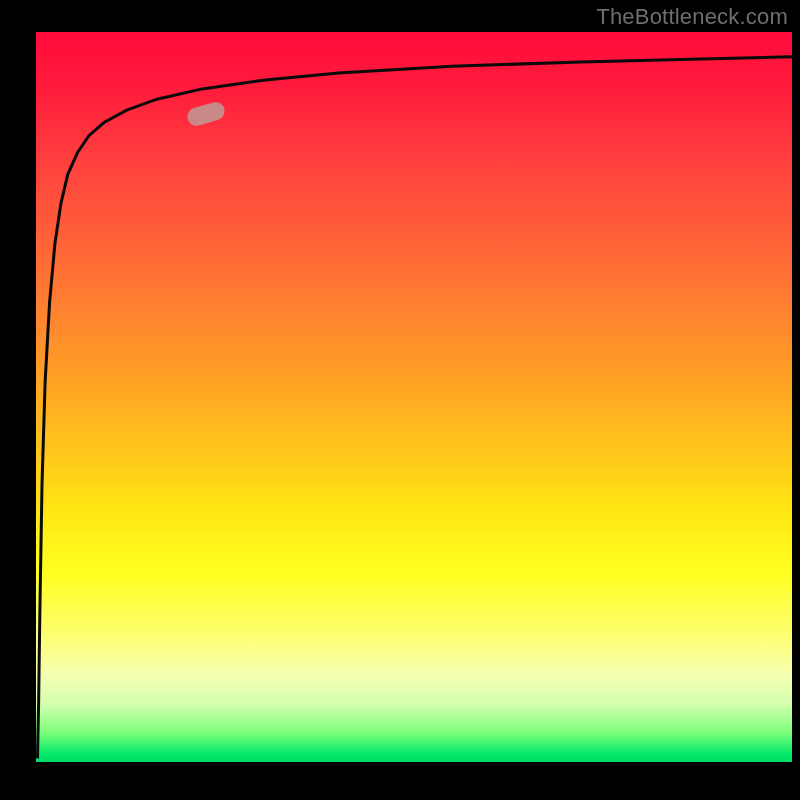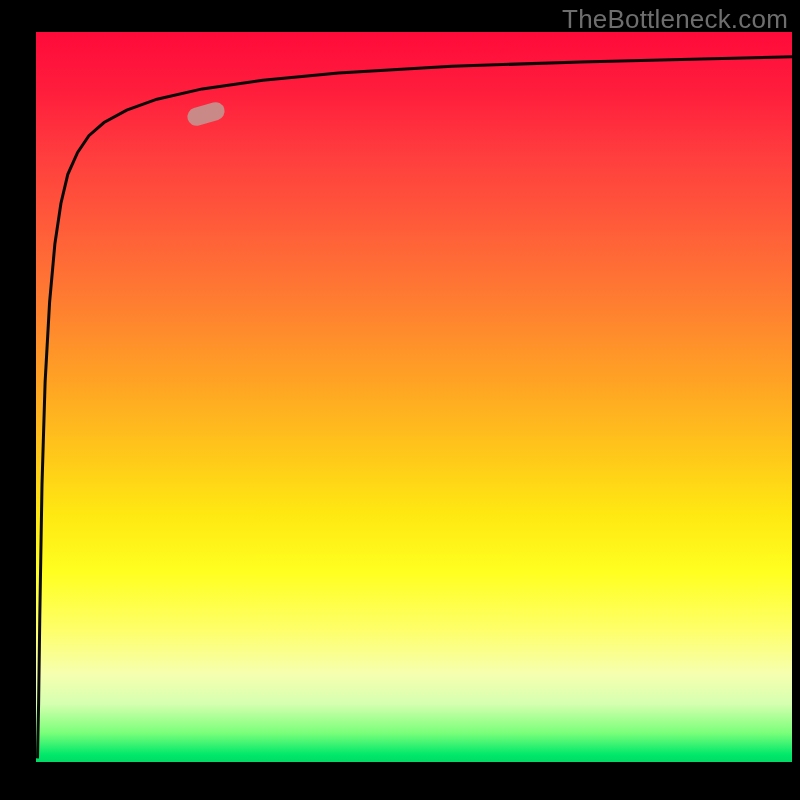--- a/index.html
+++ b/index.html
@@ -15,21 +15,21 @@
     position: relative;
     width: 800px;
     height: 800px;
     background: #000;
   }
   .watermark {
     position: absolute;
     top: 4px;
     right: 12px;
     color: #6e6e6e;
-    font-size: 26px;
+    font-size: 22px;
     font-weight: 400;
     letter-spacing: 0.2px;
   }
   .plot {
     position: absolute;
     left: 36px;
     top: 32px;
     width: 756px;
     height: 730px;
     

